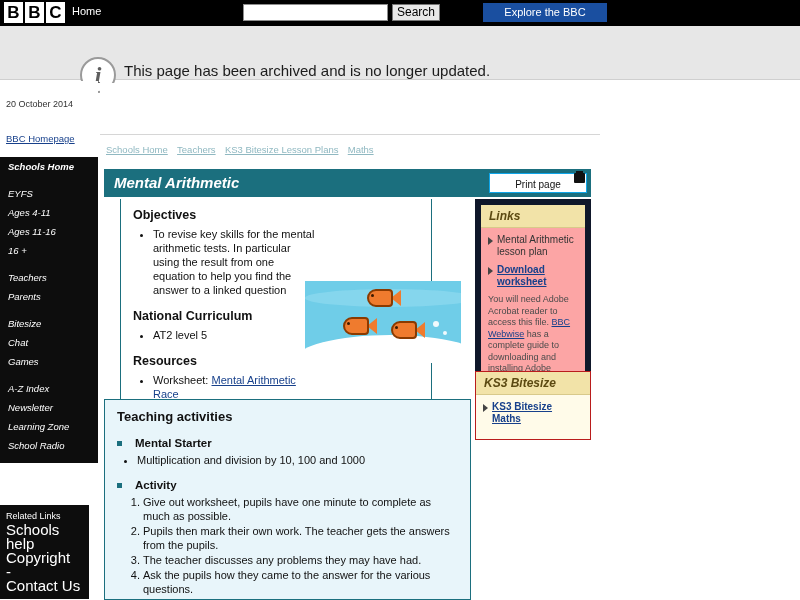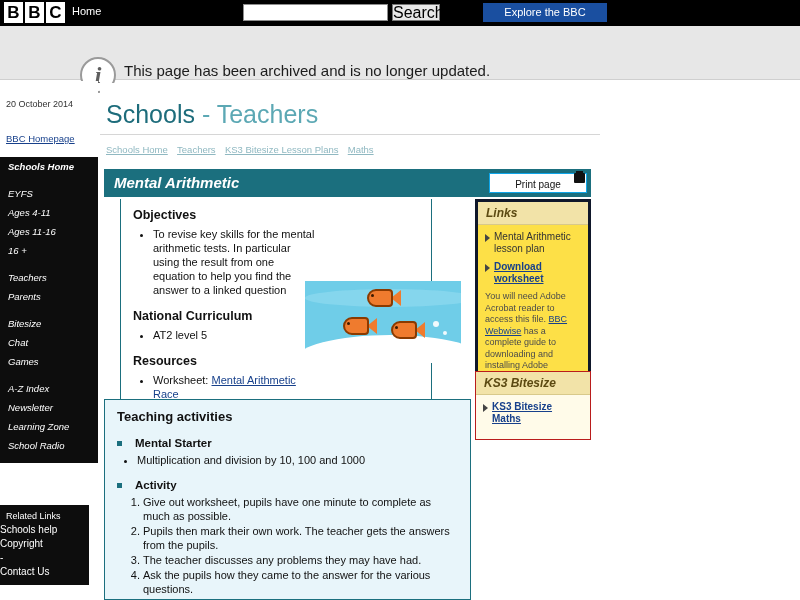--- a/index.html
+++ b/index.html
@@ -45,21 +45,21 @@
     position: absolute; left: 243px; top: 4px;
     width: 145px; height: 17px;
     background: #ffffff; border: 1px solid #8d8d8d;
     font-size: 11px; padding: 0 3px;
   }
   .bbc-search-btn {
     position: absolute; left: 392px; top: 4px;
     width: 48px; height: 17px;
     background: #e8e8e8;
     border: 1px solid #767676;
-    font-size: 16px;
+    font-size: 12px;
     color: #000;
     line-height: 15px;
     text-align: center;
     padding: 0;
   }
   .bbc-explore {
     position: absolute; left: 483px; top: 3px;
     width: 124px; height: 19px;
     background: #1a4fa0;
     color: #ffffff;
@@ -134,21 +134,21 @@
     position: absolute; left: 0; top: 424px;
     width: 89px;
     background: #0d0d0d;
     padding: 4px 0 6px 0;
   }
   .related-title {
     color: #ffffff; font-size: 9px; padding-left: 6px; line-height: 14px;
   }
   .related a {
     display: block;
-    color: #ffffff; font-size: 10px; padding-left: 0; line-height: 14px;
+    color: #ffffff; font-size: 15px; padding-left: 6px; line-height: 14px;
     text-decoration: none;
   }
   .related a.underline { }
 
   
   .header-banner {
     position: absolute; left: 100px; top: 83px;
     width: 500px; height: 52px;
     background: #ffffff;
     border-bottom: 1px solid #d6d6d6;
@@ -288,22 +288,22 @@
     position: absolute;
     background: #ffffff;
     border-radius: 50%;
     opacity: .9;
   }
 
   
   .right-col {
     position: absolute; left: 475px; top: 199px;
     width: 116px;
-    background: #fde047;
-    border: 3px solid #0f172a;
+    background: #fca5a5;
+    border: 6px solid #0f172a;
   }
   .rc-head {
     background: #f2e3a8;
     color: #5c4a12;
     font-size: 12px; font-weight: bold; font-style: italic;
     padding: 4px 0 4px 8px;
     border-bottom: 1px solid #d8c98a;
   }
   .rc-body { padding: 6px 7px 8px 7px; }
   .rc-item {
@@ -391,23 +391,20 @@
     <div class="related">
       <div class="related-title">Related Links</div>
       <a href="#">Schools help</a>
       <a href="#">Copyright</a>
       <a href="#">-</a>
       <a href="#" class="underline">Contact Us</a>
     </div>
   </div>
 
   <div class="header-banner"></div>
-  <div class="header-title">
-    <span>Schools</span><span class="light"> - </span><span class="light">Teachers</span>
-  </div>
 
   <div class="breadcrumb">
     <a href="#">Schools Home</a><span class="sep">&nbsp;&nbsp;</span><a href="#">Teachers</a><span class="sep">&nbsp;&nbsp;</span><a href="#">KS3 Bitesize Lesson Plans</a><span class="sep">&nbsp;&nbsp;</span><a href="#">Maths</a>
   </div>
 
   <div class="title-bar">
     <div class="t">Mental Arithmetic</div>
     <button class="print-btn">Print page</button>
     <div class="print-icon"></div>
   </div>

